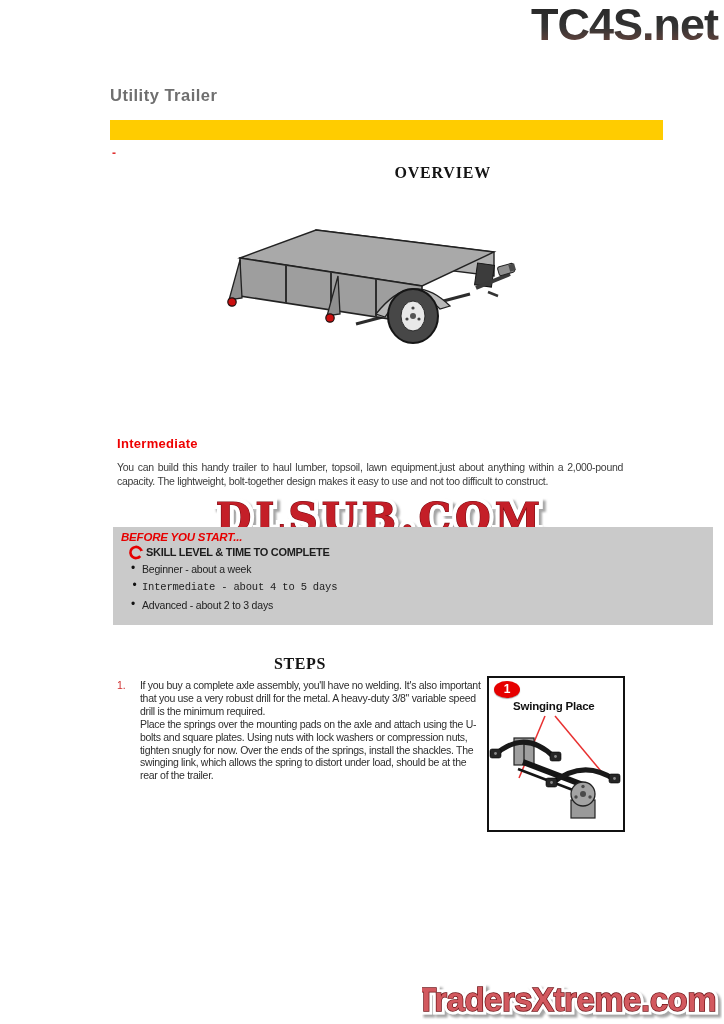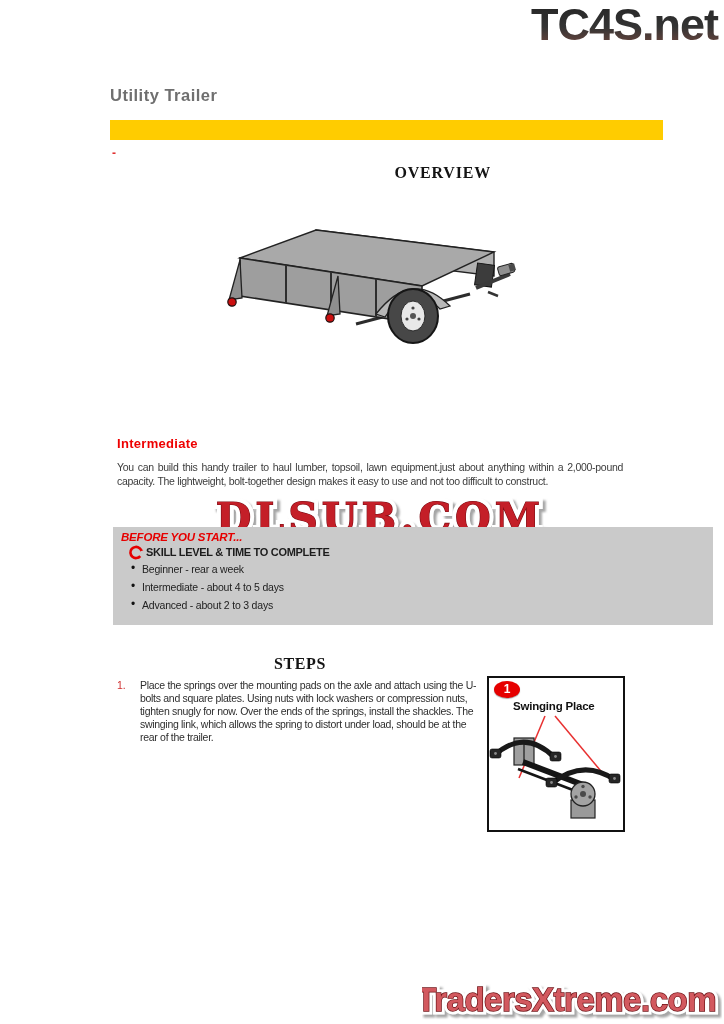--- a/index.html
+++ b/index.html
@@ -125,33 +125,34 @@
   <div class="before-box">
     <div class="before-heading">BEFORE YOU START...</div>
     <div class="skill-row">
       <svg width="16" height="16" viewBox="0 0 16 16">
         <circle cx="8" cy="8.5" r="5.6" fill="none" stroke="#e60000" stroke-width="2.6" stroke-dasharray="28 7" transform="rotate(40 8 8.5)"></circle>
         <polygon points="12.2,4.2 15.4,6.2 12.0,7.6" fill="#e60000"></polygon>
       </svg>
       <span class="skill-label">SKILL LEVEL &amp; TIME TO COMPLETE</span>
     </div>
     <div class="skill-item" style="top:34px;">
-      <span class="bullet">•</span><span>Beginner - rear a week</span>
+      <span class="bullet">•</span><span>Beginner - about a week</span>
     </div>
-    <div class="skill-item" style="top:52px;">
+    <div class="skill-item" style="top:52px;font-family:Liberation Mono, monospace;">
       <span class="bullet">•</span><span>Intermediate - about 4 to 5 days</span>
     </div>
     <div class="skill-item" style="top:70px;">
       <span class="bullet">•</span><span>Advanced - about 2 to 3 days</span>
     </div>
   </div>
 
   <div class="steps-heading">STEPS</div>
   <div class="step-number">1.</div>
   <div class="step-text">
+    <div>If you buy a complete axle assembly, you'll have no welding. It's also important that you use a very robust drill for the metal. A heavy-duty 3/8" variable speed drill is the minimum required.</div>
     <div>Place the springs over the mounting pads on the axle and attach using the U-bolts and square plates. Using nuts with lock washers or compression nuts, tighten snugly for now. Over the ends of the springs, install the shackles. The swinging link, which allows the spring to distort under load, should be at the rear of the trailer.</div>
   </div>
 
   <div class="figure-box">
     <svg class="figure-art" width="134" height="152" viewBox="0 0 134 152">
 
       <line x1="56" y1="38" x2="30" y2="100" stroke="#e83030" stroke-width="1.5"></line>
       <line x1="66" y1="38" x2="116" y2="98" stroke="#e83030" stroke-width="1.5"></line>
 
       <rect x="25" y="60" width="20" height="27" fill="#9f9f9f" stroke="#222" stroke-width="1.2"></rect>

